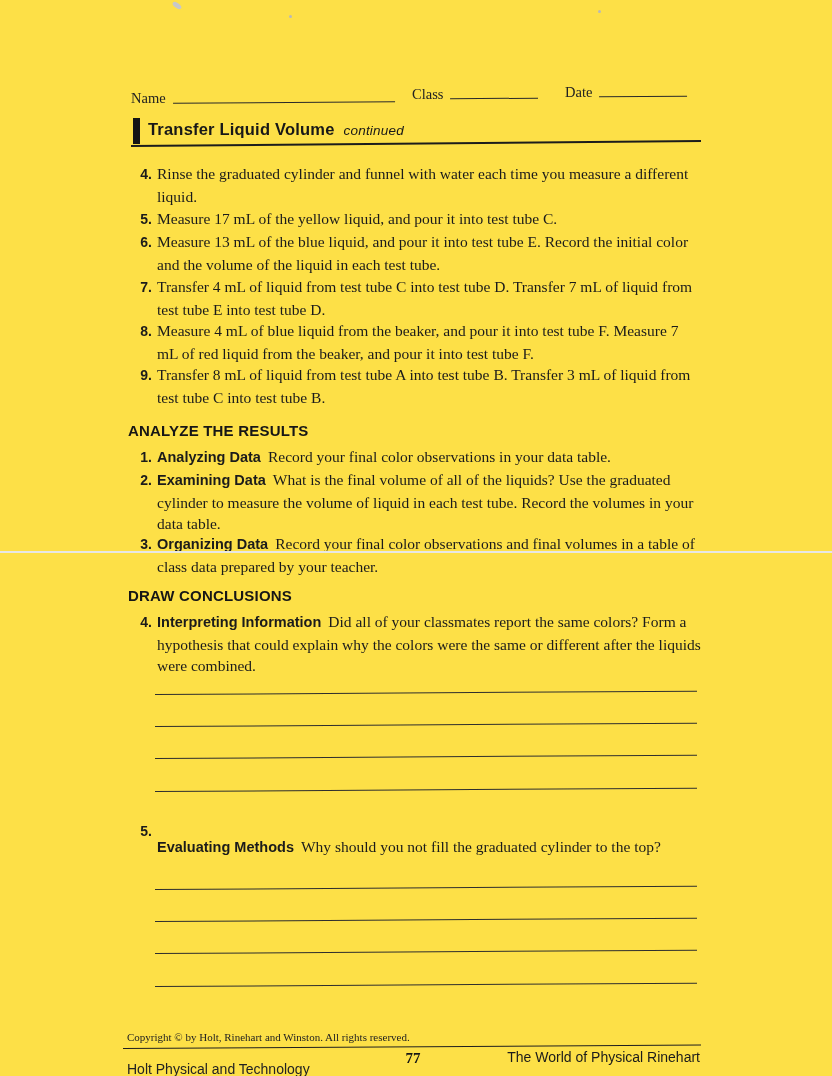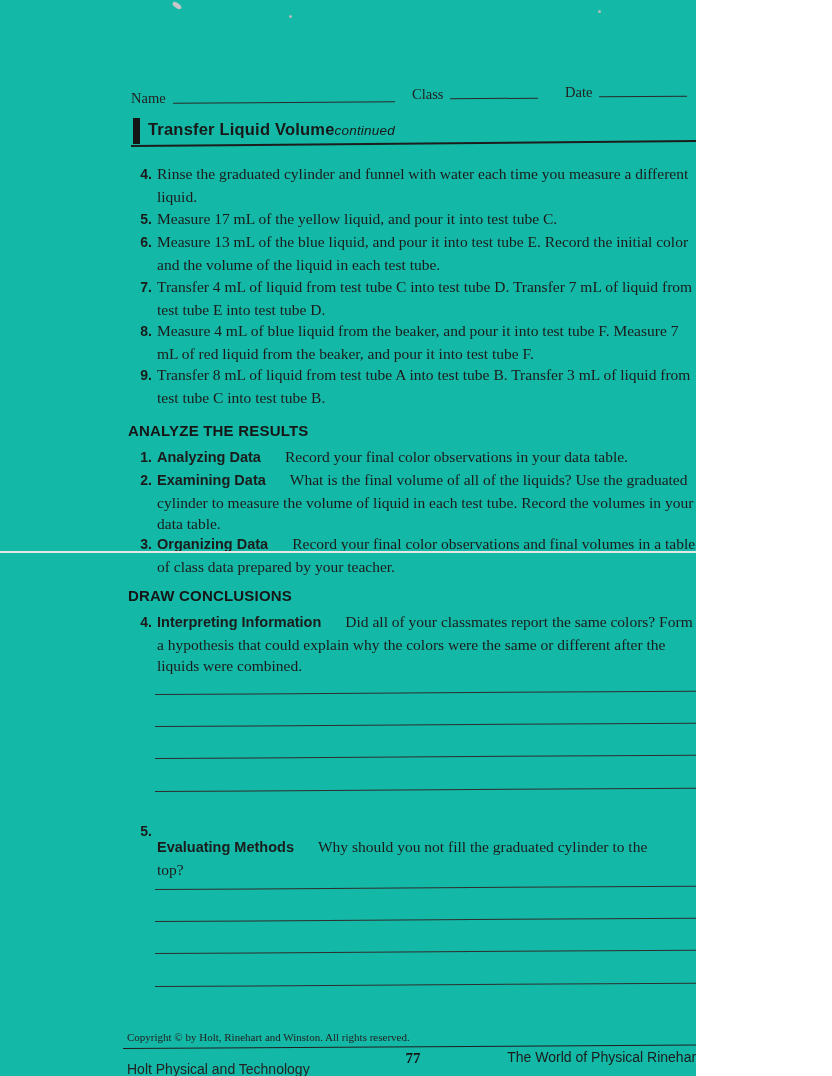--- a/index.html
+++ b/index.html
@@ -1,46 +1,46 @@
 <!DOCTYPE html>
 <html><head>
 <meta charset="utf-8">
 <style>
   * { margin:0; padding:0; box-sizing:border-box; }
   body { background:#ffffff; }
   .page {
-    position:relative; width:696px; height:1076px; overflow:hidden;
-    background:#14b8a6; color:#1e1e1e;
+    position:relative; width:832px; height:1076px; overflow:hidden;
+    background:#fde047; color:#1e1e1e;
     font-family:"Liberation Serif", serif;
   }
   
   .hfield { position:absolute; font-size:14.5px; color:#222; white-space:nowrap; }
   .hfield .blank { display:inline-block; height:13px; border-bottom:1.4px solid #2a2a2a; margin-left:7px; }
   .f-name  { left:131px; top:90px; }
   .f-class { left:412px; top:86px; }
   .f-date  { left:565px; top:84px; }
   .f-name .blank  { width:222px; transform:rotate(-0.45deg); }
   .f-class .blank { width:88px;  transform:rotate(-0.45deg); }
   .f-date .blank  { width:88px;  transform:rotate(-0.45deg); }
 
   
   .title-mark { position:absolute; left:133px; top:118px; width:7px; height:26px; background:#151515; }
   .title { position:absolute; left:148px; top:120px; font-family:"Liberation Sans", sans-serif;
            font-size:16.5px; font-weight:bold; color:#181818; letter-spacing:0.2px; white-space:nowrap; }
   .title .cont { font-family:"Liberation Sans", sans-serif; font-weight:normal; font-style:italic;
-                 font-size:13.5px; }
+                 font-size:13.5px; margin-left:9px; }
   .title-rule { position:absolute; left:131px; top:145px; width:570px; height:0;
                 border-top:2px solid #1c1c1c; transform:rotate(-0.5deg); transform-origin:left center; }
 
   
   .item { position:absolute; left:138px; display:flex; font-size:15.5px; line-height:22.5px; color:#1b1b1b; }
   .item .num { flex:0 0 19px; text-align:right; padding-right:5px;
                font-family:"Liberation Sans", sans-serif; font-weight:bold; font-size:14px; line-height:22.5px; }
   .item .txt { width:546px; }
-  .item .lead { font-family:"Liberation Sans", sans-serif; font-weight:bold; font-size:14.5px; padding-right:24px; }
+  .item .lead { font-family:"Liberation Sans", sans-serif; font-weight:bold; font-size:14.5px; padding-right:7px; }
 
   .s4 { top:163px; } .s5 { top:208px; } .s6 { top:231px; }
   .s7 { top:276px; } .s8 { top:320px; } .s9 { top:364px; }
 
   .sect-head { position:absolute; left:128px; font-family:"Liberation Sans", sans-serif;
                font-weight:bold; font-size:15px; color:#161616; letter-spacing:0.2px; }
   .h-analyze { top:422px; }
   .h-draw    { top:587px; }
 
   .a1 { top:446px; } .a2 { top:469px; line-height:21.5px; } .a3 { top:533px; line-height:21.5px; }

